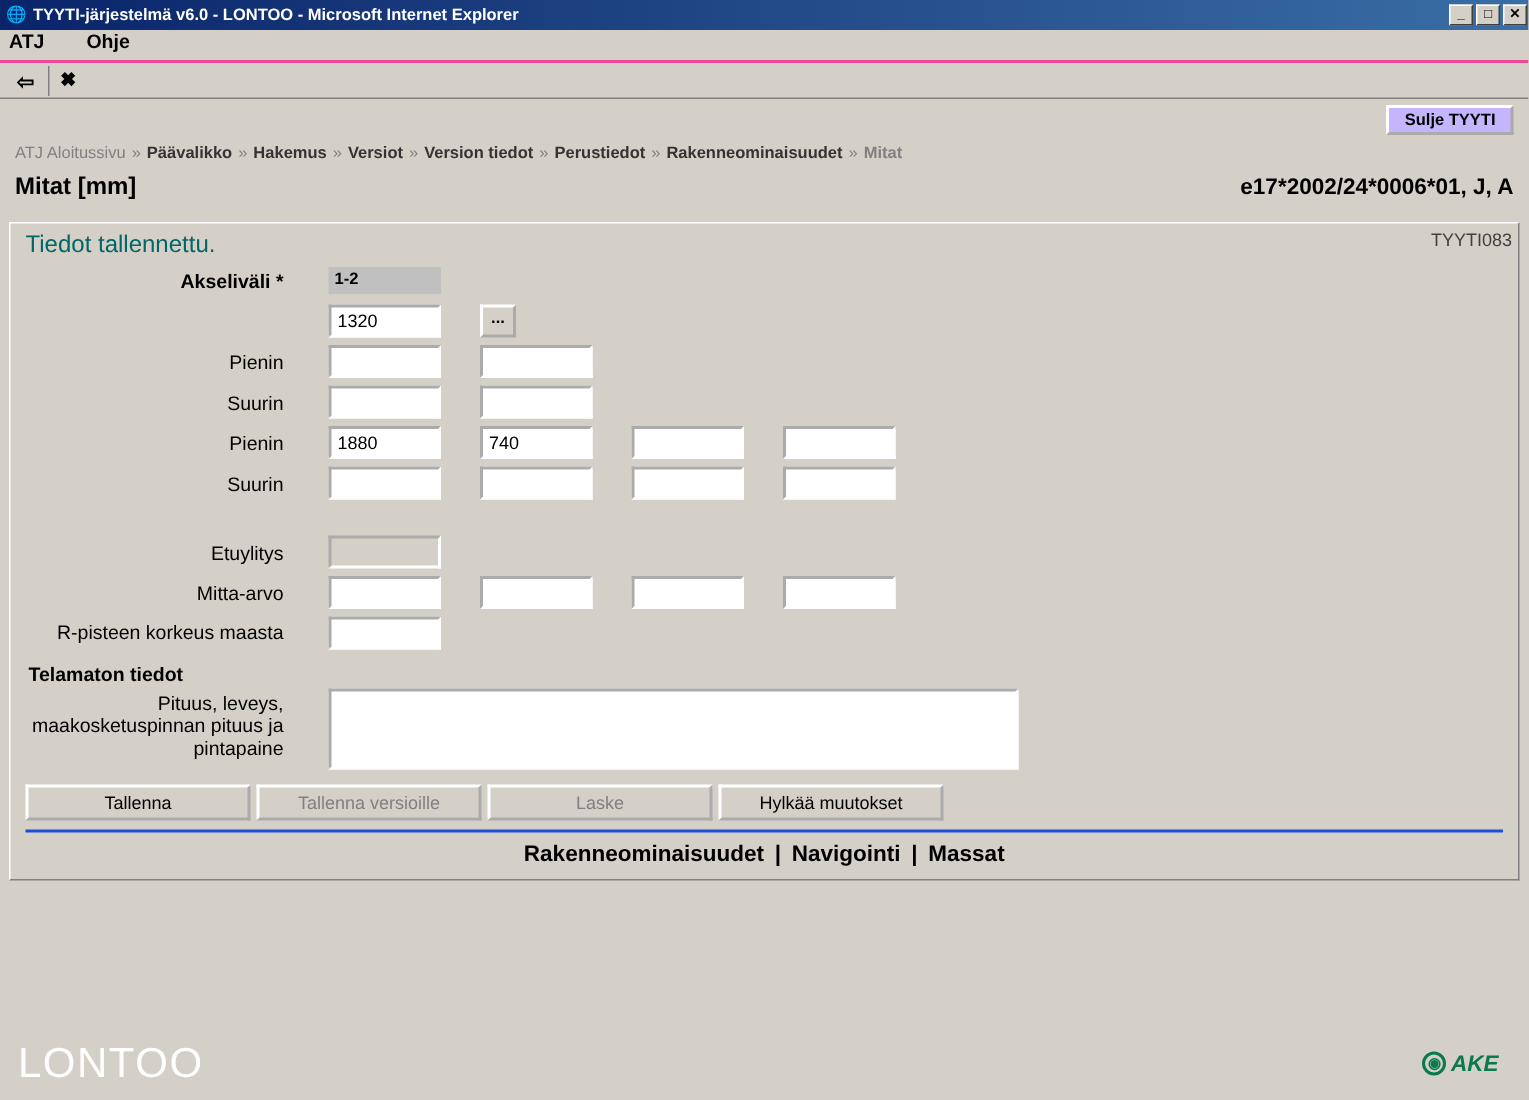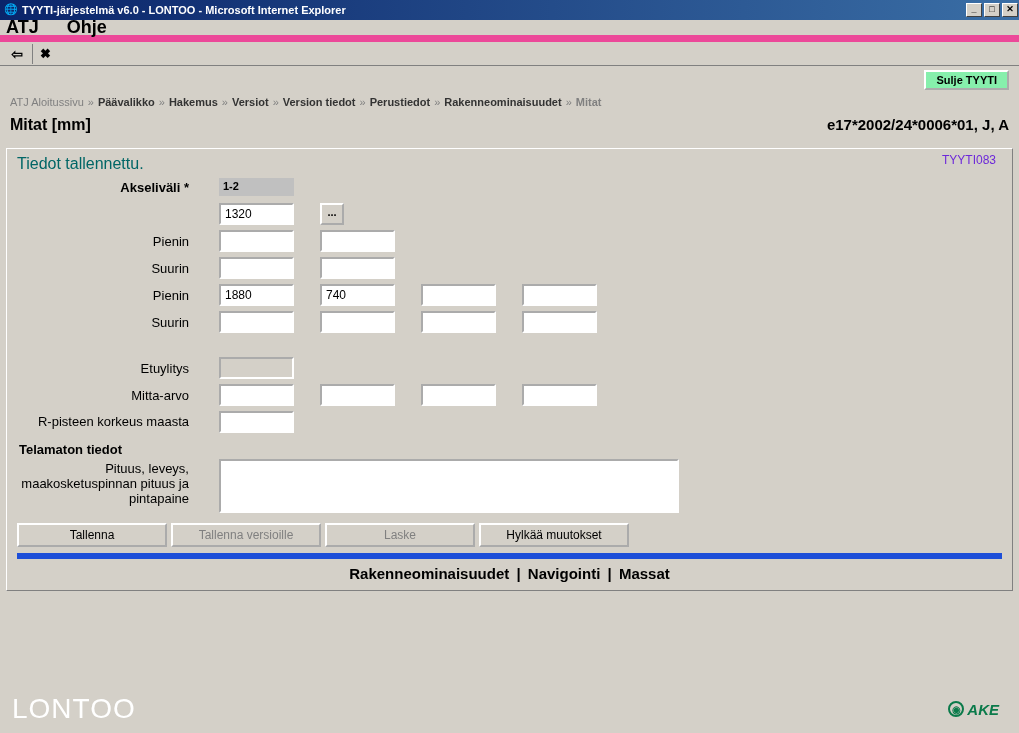--- a/index.html
+++ b/index.html
@@ -31,27 +31,27 @@
   border-bottom-color: #404040;
   margin: 2px 1px;
   font-size: 9px;
   font-family: Arial;
   text-align: center;
   line-height: 10px;
   color: #000;
 }
 .menubar {
   background: #d4d0c8;
-  border-bottom: 7px solid #ec4899;
+  border-bottom: 2px solid #ec4899;
   height: 22px;
   display: flex;
-  align-items: center;
+  align-items: flex-start;
   padding-left: 6px;
   font-weight: bold;
-  font-size: 18px;
+  font-size: 13px;
 }
 .menubar span { margin-right: 28px; }
 .toolbar {
   background: #d4d0c8;
   height: 24px;
   border-bottom: 1px solid #808080;
   display: flex;
   align-items: center;
   padding-left: 6px;
 }
@@ -63,21 +63,21 @@
   color: #000;
   margin-right: 4px;
 }
 .topbar {
   display: flex;
   align-items: center;
   padding: 4px 10px 2px 10px;
 }
 .sulje-btn {
   margin-left: auto;
-  background: #86efac;
+  background: #c4b5fd;
   border: 2px outset #fff;
   padding: 2px 10px;
   font-family: inherit;
   font-size: 11px;
   font-weight: bold;
 }
 .breadcrumb {
   padding: 4px 10px 8px 10px;
   font-size: 11px;
   font-weight: bold;
@@ -99,21 +99,21 @@
 .panel {
   border: 1px solid #808080;
   border-top-color: #fff;
   border-left-color: #fff;
   margin: 0 6px;
   padding: 6px 10px 8px 10px;
   position: relative;
   background: #d4d0c8;
 }
 .status-msg { color: #006666; font-weight: normal; font-size: 16px; margin-bottom: 2px; }
-.panel-id { position: absolute; top: 4px; right: 16px; color: #6d28d9; font-size: 12px; }
+.panel-id { position: absolute; top: 4px; right: 4px; color: #404040; font-size: 12px; }
 .form-row { display: flex; align-items: center; margin-bottom: 3px; min-height: 24px; gap: 22px; }
 .lbl { width: 180px; text-align: right; padding-right: 8px; font-size: 13px; }
 .lbl.bold { font-weight: bold; }
 .lbl.section { font-weight: bold; font-size: 13px; }
 .colhead {
   background: #c0c0c0;
   width: 75px;
   height: 18px;
   padding: 2px 4px;
   font-size: 11px;
@@ -148,21 +148,21 @@
 }
 textarea {
   width: 460px; height: 54px;
   border: 2px inset #fff;
   background: #fff;
   resize: none;
   font-family: inherit;
   font-size: 12px;
 }
 .section-head { font-weight: bold; font-size: 13px; margin: 8px 0 2px 2px; }
-.btn-row { display: flex; gap: 4px; margin-top: 10px; padding-bottom: 6px; border-bottom: 6px solid #1d4ed8; }
+.btn-row { display: flex; gap: 4px; margin-top: 10px; padding-bottom: 6px; border-bottom: 2px solid #1d4ed8; }
 .btn {
   width: 150px; height: 24px;
   background: #d4d0c8;
   border: 2px outset #fff;
   font-family: inherit;
   font-size: 12px;
 }
 .btn.disabled { color: #808080; }
 .bottom-links { text-align: center; font-size: 15px; font-weight: bold; margin-top: 6px; }
 .bottom-links span.sep { margin: 0 3px; }

